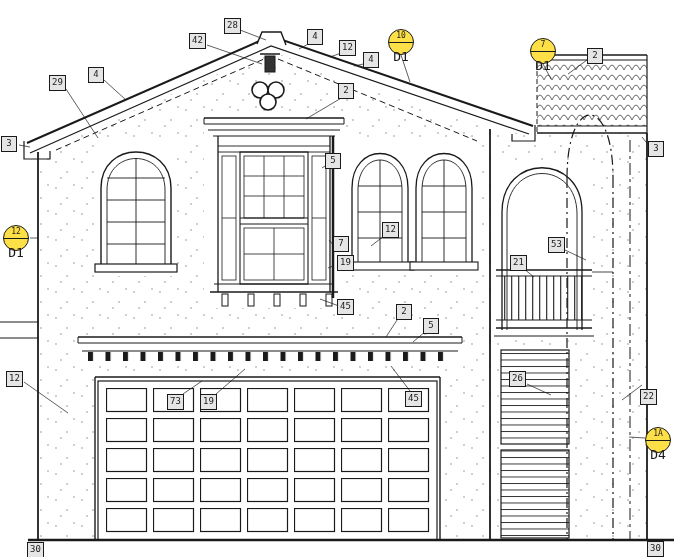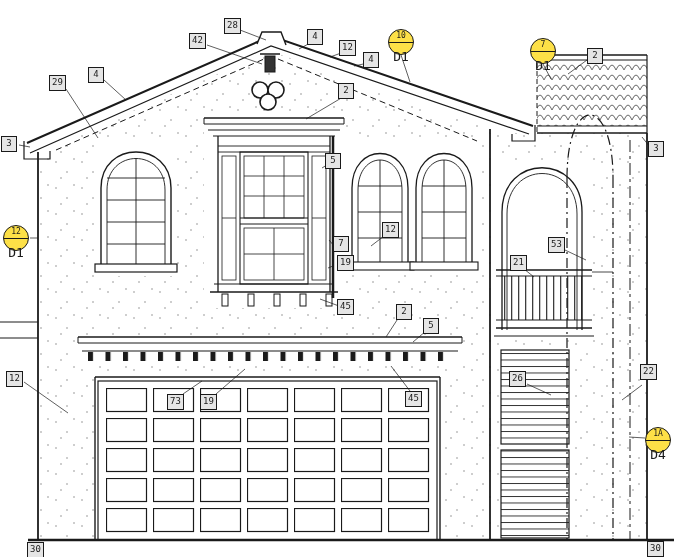--- a/index.html
+++ b/index.html
@@ -269,21 +269,21 @@
 <div class="callout-box" style="left:337px;top:299px">45</div>
 <div class="callout-box" style="left:396px;top:304px">2</div>
 <div class="callout-box" style="left:423px;top:318px">5</div>
 <div class="callout-box" style="left:510px;top:255px">21</div>
 <div class="callout-box" style="left:548px;top:237px">53</div>
 <div class="callout-box" style="left:6px;top:371px">12</div>
 <div class="callout-box" style="left:167px;top:394px">73</div>
 <div class="callout-box" style="left:200px;top:394px">19</div>
 <div class="callout-box" style="left:405px;top:391px">45</div>
 <div class="callout-box" style="left:509px;top:371px">26</div>
-<div class="callout-box" style="left:640px;top:364px">22</div>
+<div class="callout-box" style="left:640px;top:389px">22</div>
 <div class="callout-box" style="left:27px;top:542px">30</div>
 <div class="callout-box" style="left:647px;top:541px">30</div>
 
 <div class="detail-marker" style="left:388px;top:29px">
   <span class="detail-top">10</span>
   <span class="detail-bottom">D1</span>
 </div>
 <div class="detail-marker" style="left:530px;top:38px">
   <span class="detail-top">7</span>
   <span class="detail-bottom">D1</span>

